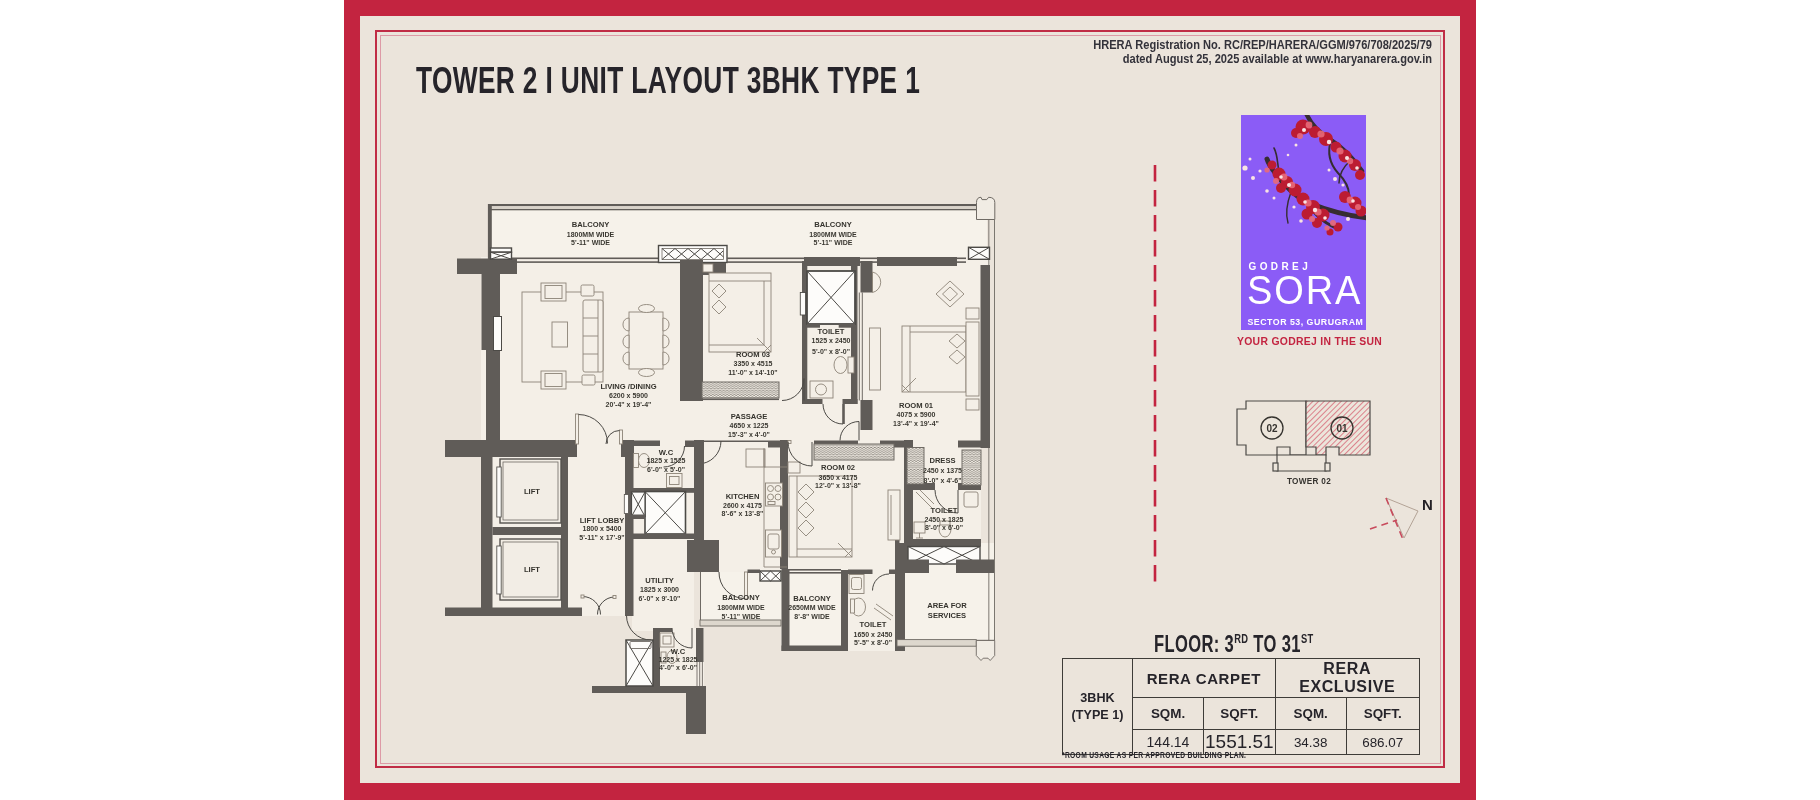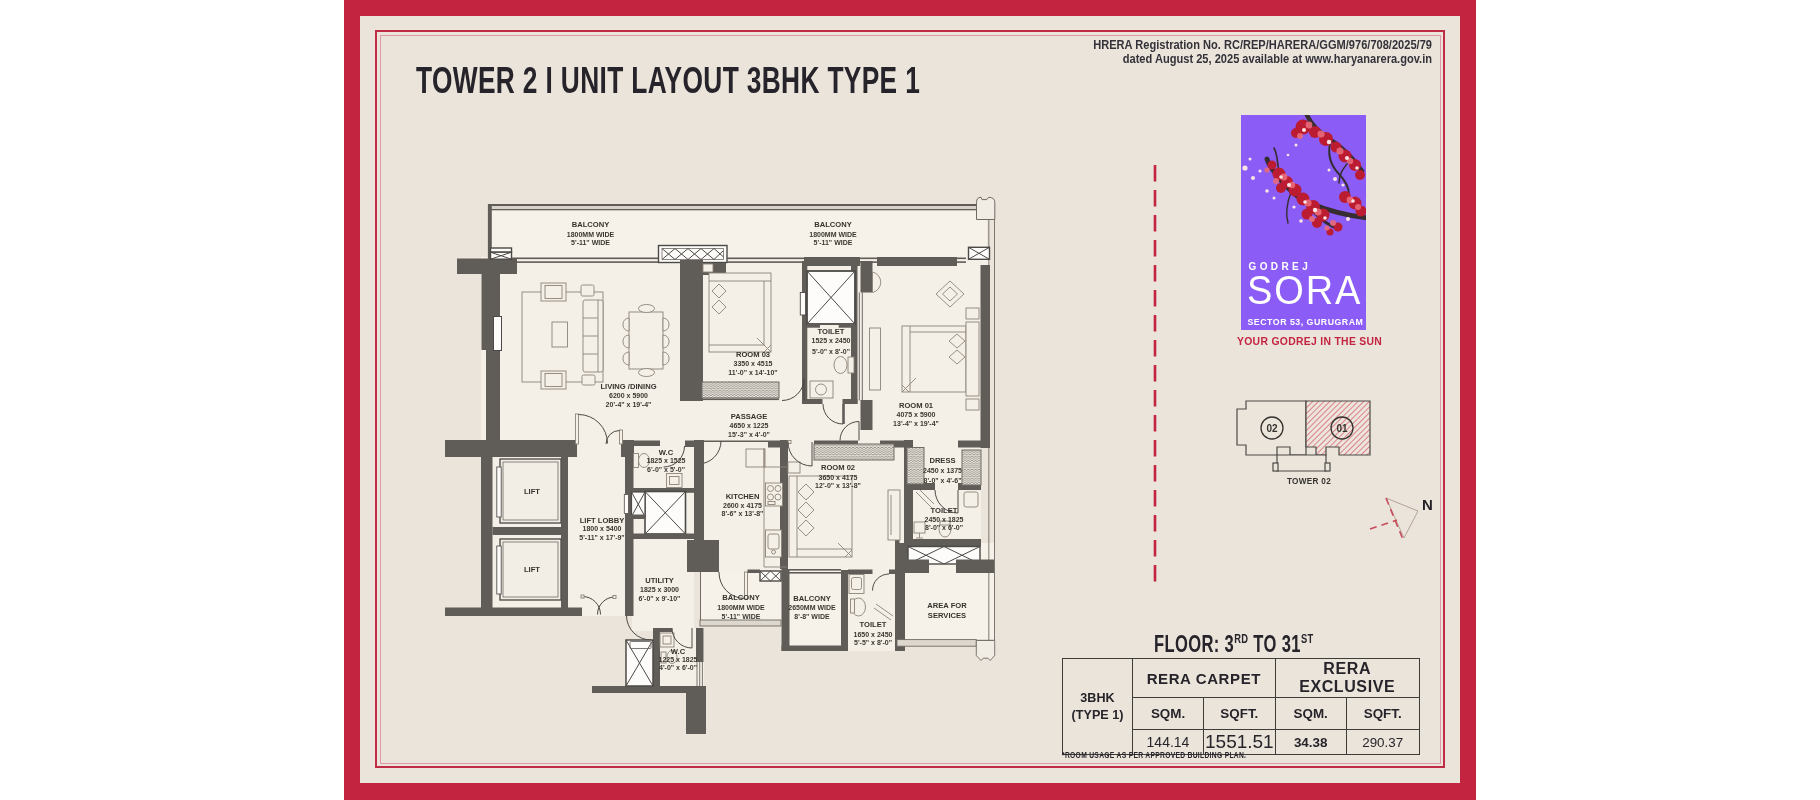--- a/index.html
+++ b/index.html
@@ -159,22 +159,22 @@
     </tr>
     <tr>
       <td style="border:1.6px solid #3e3c38;width:68px;height:29px;text-align:center;font-weight:bold;font-size:13.4px;">SQM.</td>
       <td style="border:1.6px solid #3e3c38;width:68px;text-align:center;font-weight:bold;font-size:13.4px;">SQFT.</td>
       <td style="border:1.6px solid #3e3c38;width:68px;text-align:center;font-weight:bold;font-size:13.4px;">SQM.</td>
       <td style="border:1.6px solid #3e3c38;width:70px;text-align:center;font-weight:bold;font-size:13.4px;">SQFT.</td>
     </tr>
     <tr>
       <td style="border:1.6px solid #3e3c38;height:22px;text-align:center;font-size:14px;">144.14</td>
       <td style="border:1.6px solid #3e3c38;text-align:center;font-size:19px;">1551.51</td>
-      <td style="border:1.6px solid #3e3c38;text-align:center;font-size:13.4px;font-weight:bold;">34.38</td>
-      <td style="border:1.6px solid #3e3c38;text-align:center;font-size:13.4px;">290.37</td>
+      <td style="border:1.6px solid #3e3c38;text-align:center;font-size:13.4px;">34.38</td>
+      <td style="border:1.6px solid #3e3c38;text-align:center;font-size:13.4px;">686.07</td>
     </tr>
   </tbody>
     </table>
 </div>
 
 <div class="abs" style="left:1062px;top:750px;font-size:8.6px;font-weight:bold;color:#26242a;letter-spacing:0.4px;white-space:nowrap;transform:scaleX(0.78);transform-origin:left top;">*ROOM USAGE AS PER APPROVED BUILDING PLAN.</div>
 
 <svg class="abs" style="left:420px;top:190px;" width="600" height="570" viewBox="420 190 600 570">
 <defs>
   <pattern id="chev" width="3.6" height="4.4" patternUnits="userSpaceOnUse">

